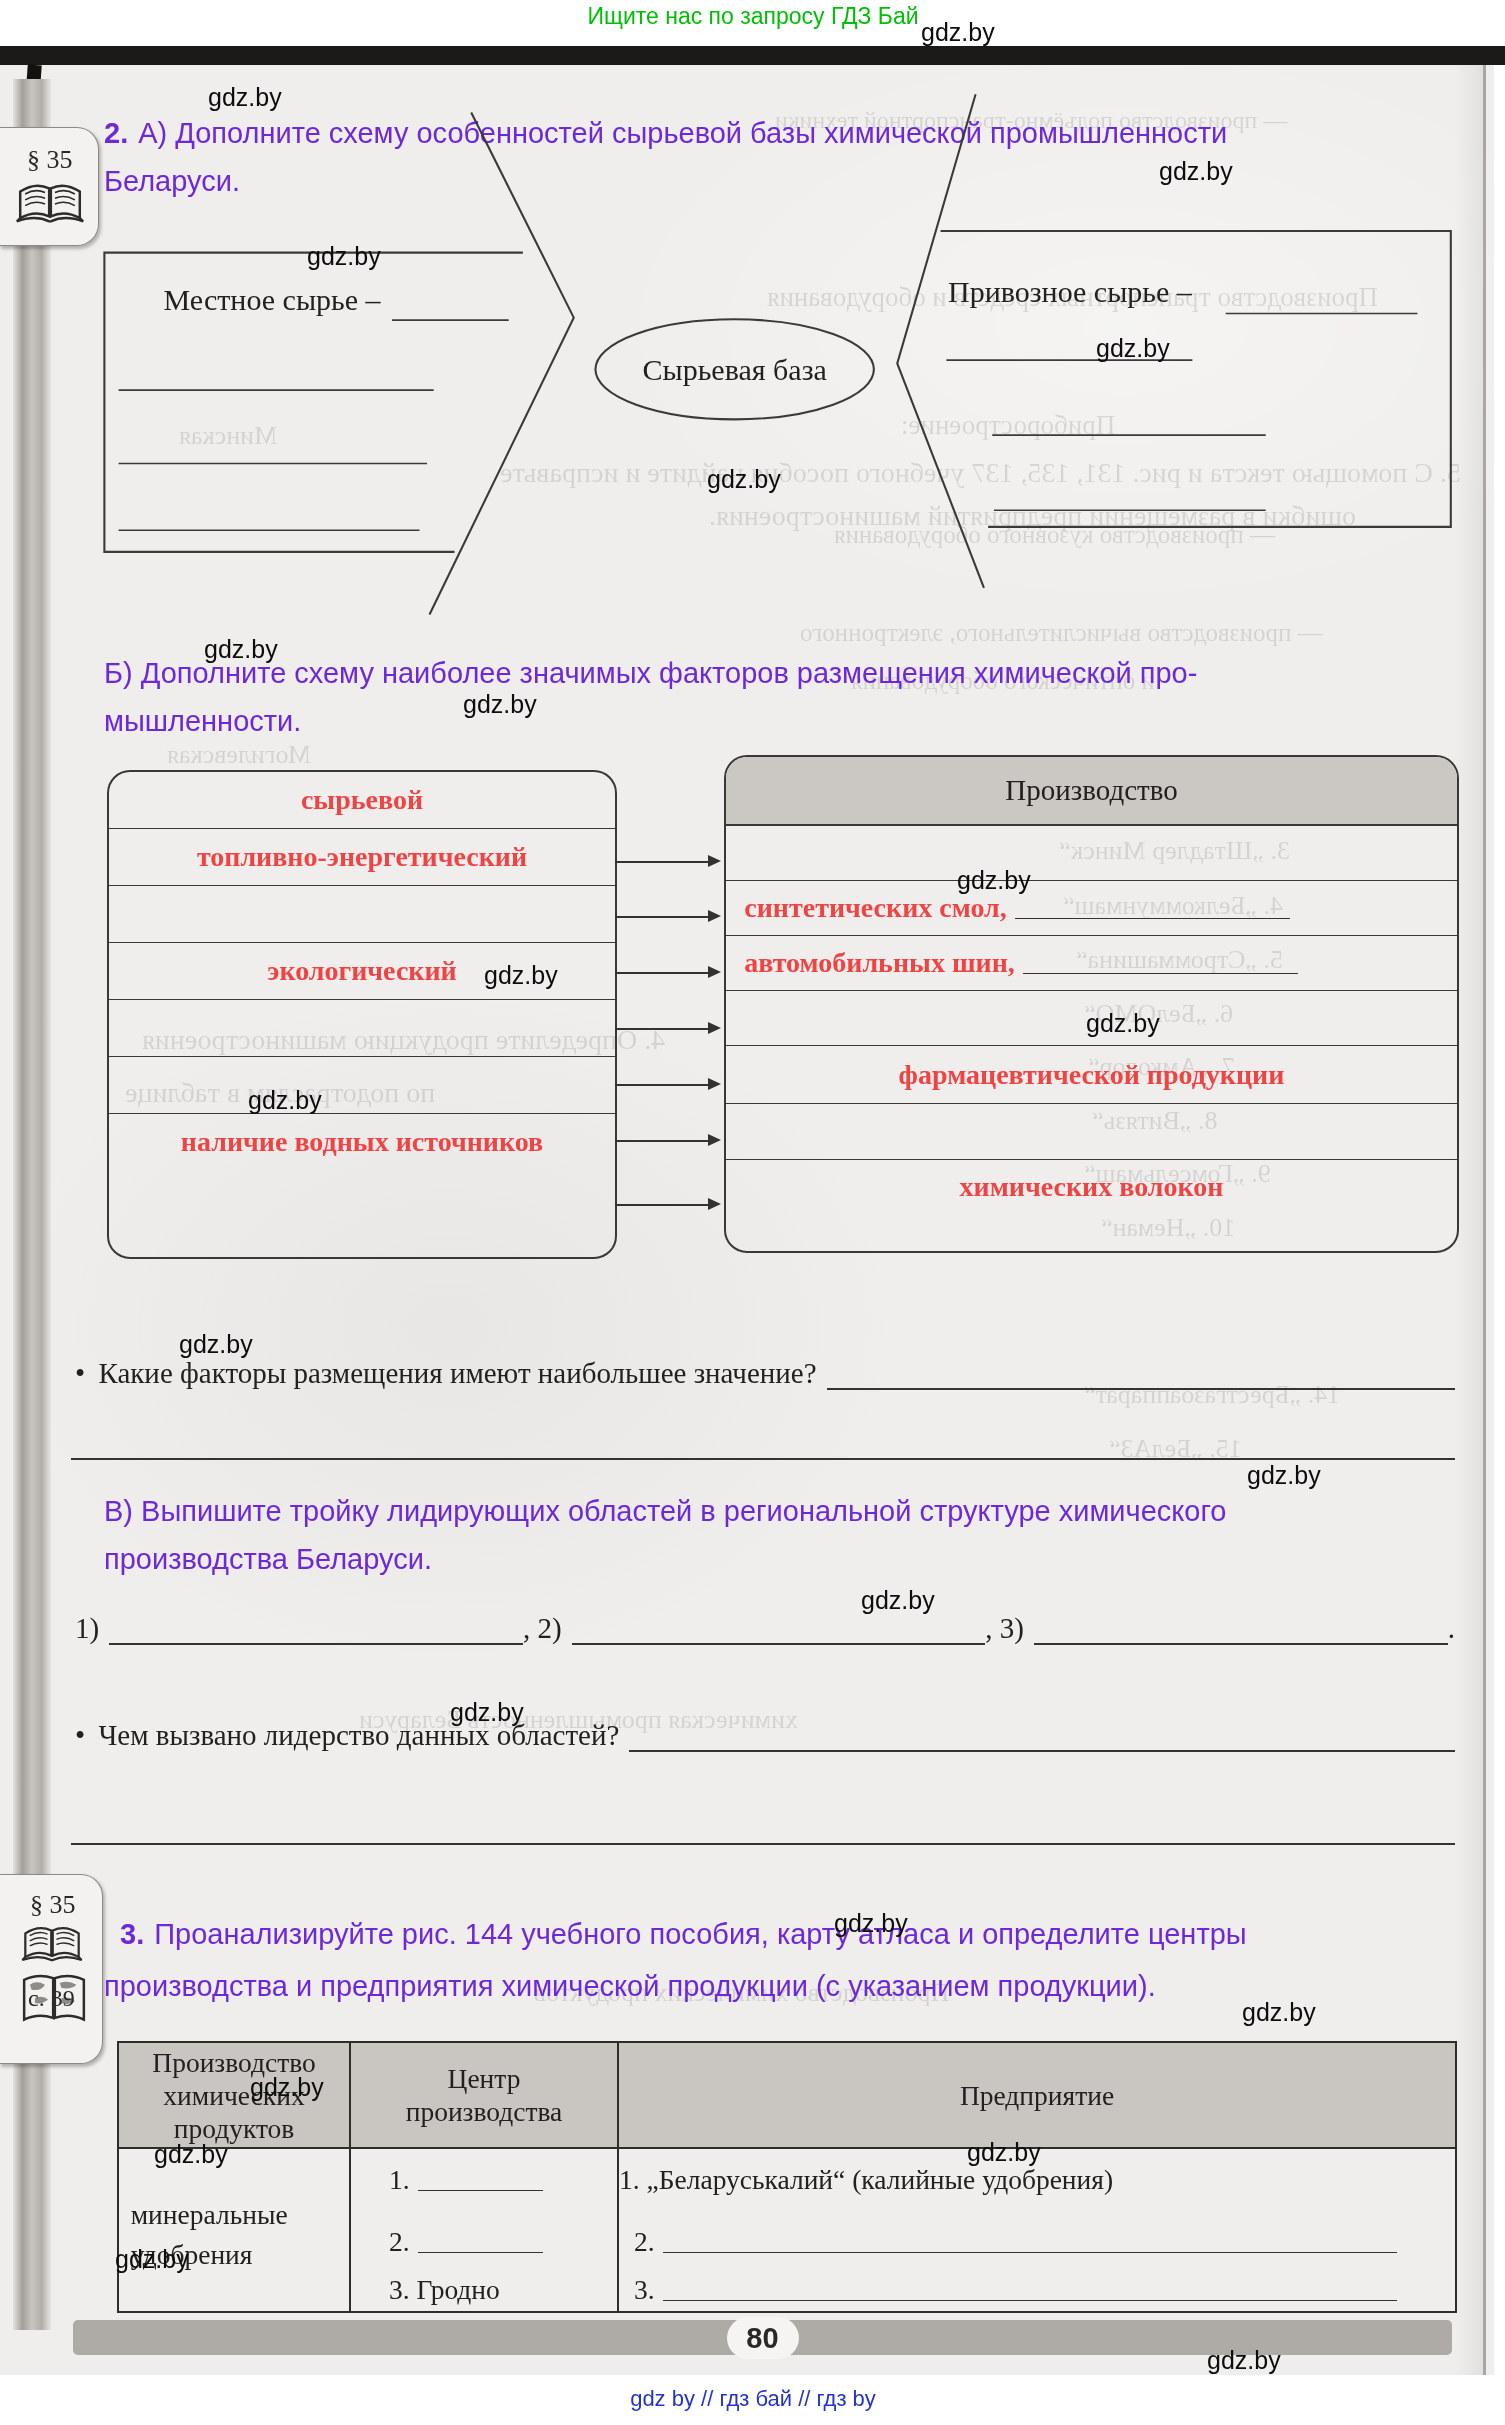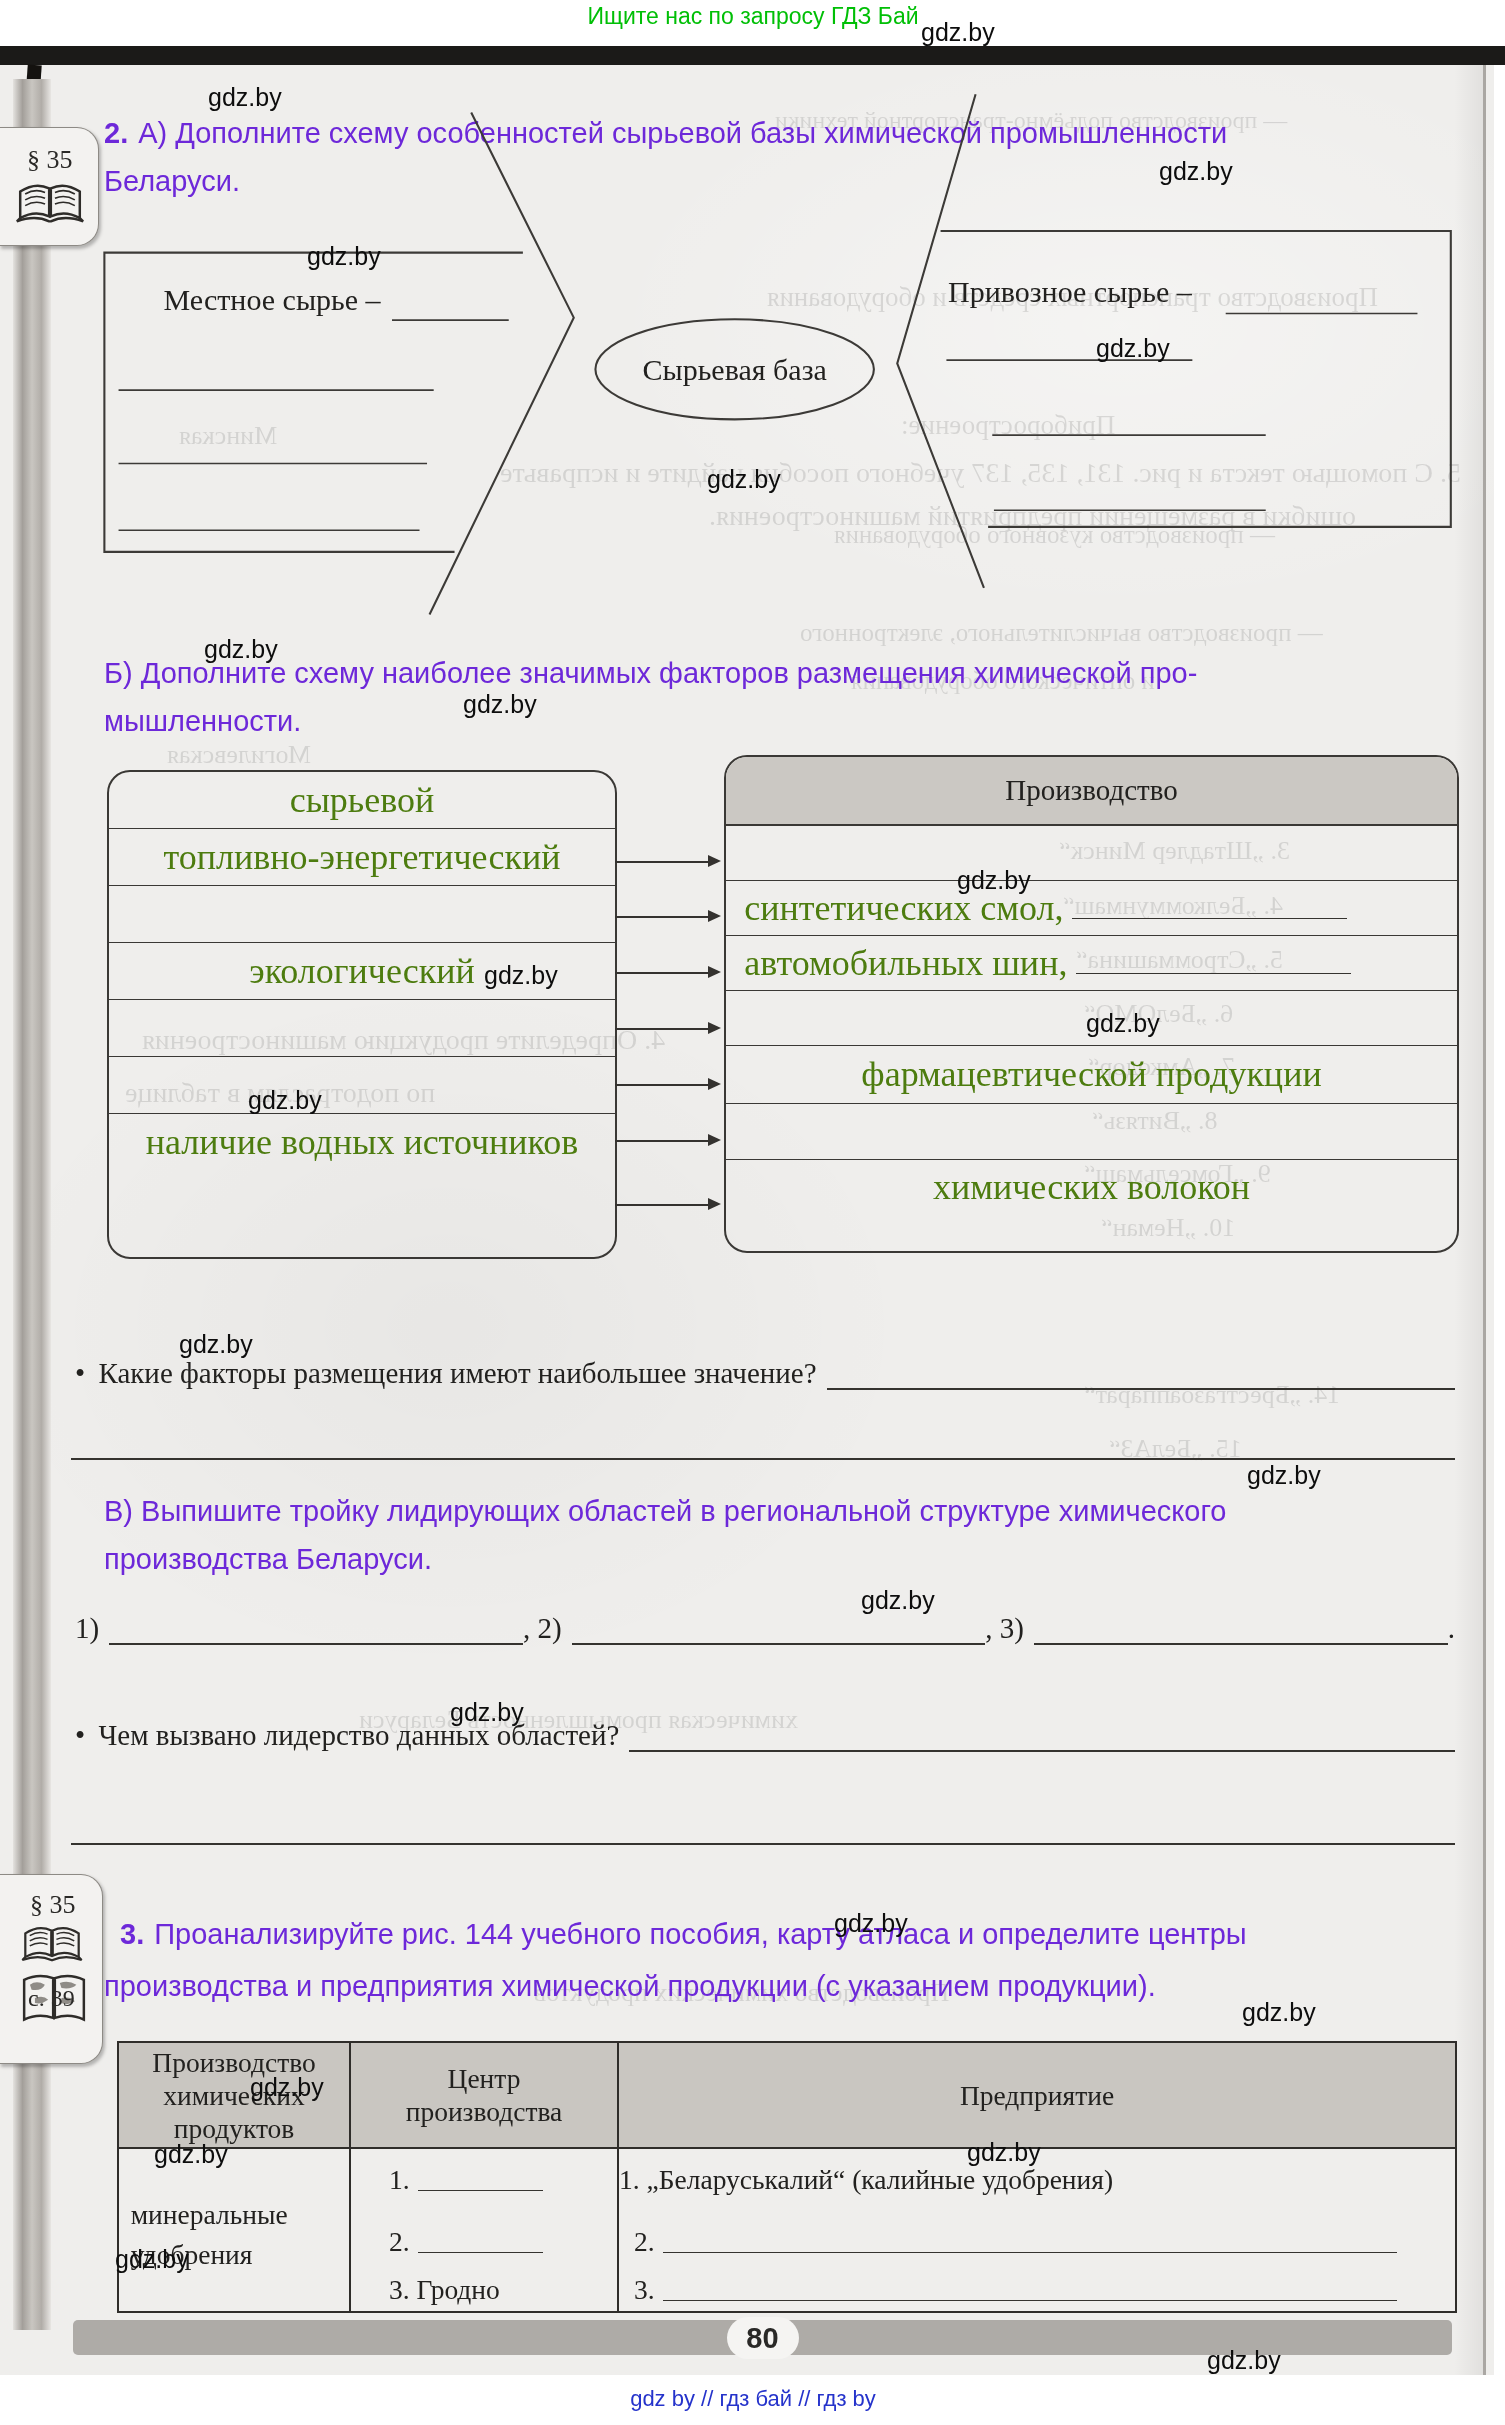--- a/index.html
+++ b/index.html
@@ -35,21 +35,21 @@
   .hnum{font-weight:bold;margin-right:10px;}
   
   .ftable{position:absolute;border:2.1px solid #3a3835;border-radius:23px;display:flex;
           flex-direction:column;overflow:hidden;}
   #ft-left{left:107px;top:770px;width:506px;height:485px;}
   #ft-right{left:724px;top:755px;width:731px;height:494px;}
   .fhead{background:#cbc8c3;border-bottom:2.1px solid #3a3835;text-align:center;
          font-size:29px;color:#22211f;flex:0 0 auto;}
   #ft-left .fhead{height:62px;line-height:62px;}
   #ft-right .fhead{height:67px;line-height:67px;}
-  .frow{border-bottom:1.7px solid #3a3835;text-align:center;font-size:36px;color:#4d7c0f;}
+  .frow{border-bottom:1.7px solid #3a3835;text-align:center;font-size:28px;color:#ef4444;font-weight:bold;}
   #ft-left .frow{height:56px;line-height:56px;flex:0 0 auto;}
   #ft-right .frow{height:54px;line-height:54px;flex:0 0 auto;}
   .frow:last-child{flex:1 1 auto;border-bottom:none;line-height:83px;}
   .prow-left{text-align:left;padding-left:18.3px;display:flex;align-items:center;}
   .prow-left .lbl{white-space:nowrap;}
   .ul{display:inline-block;border-bottom:1.7px solid #35332f;}
   .prow-left .ul{width:275px;margin-left:8.3px;height:0;transform:translateY(10px);}
   
   .arrow{position:absolute;left:615px;width:93px;height:1.7px;background:#34322f;}
   .arrow::after{content:"";position:absolute;right:-12.5px;top:-5.8px;width:0;height:0;

